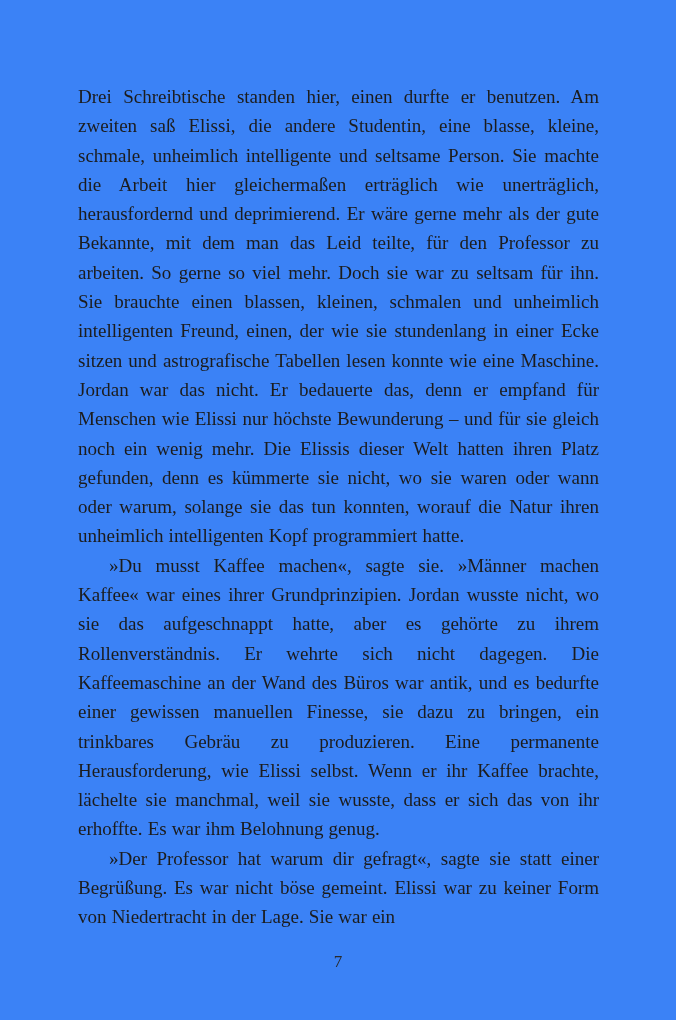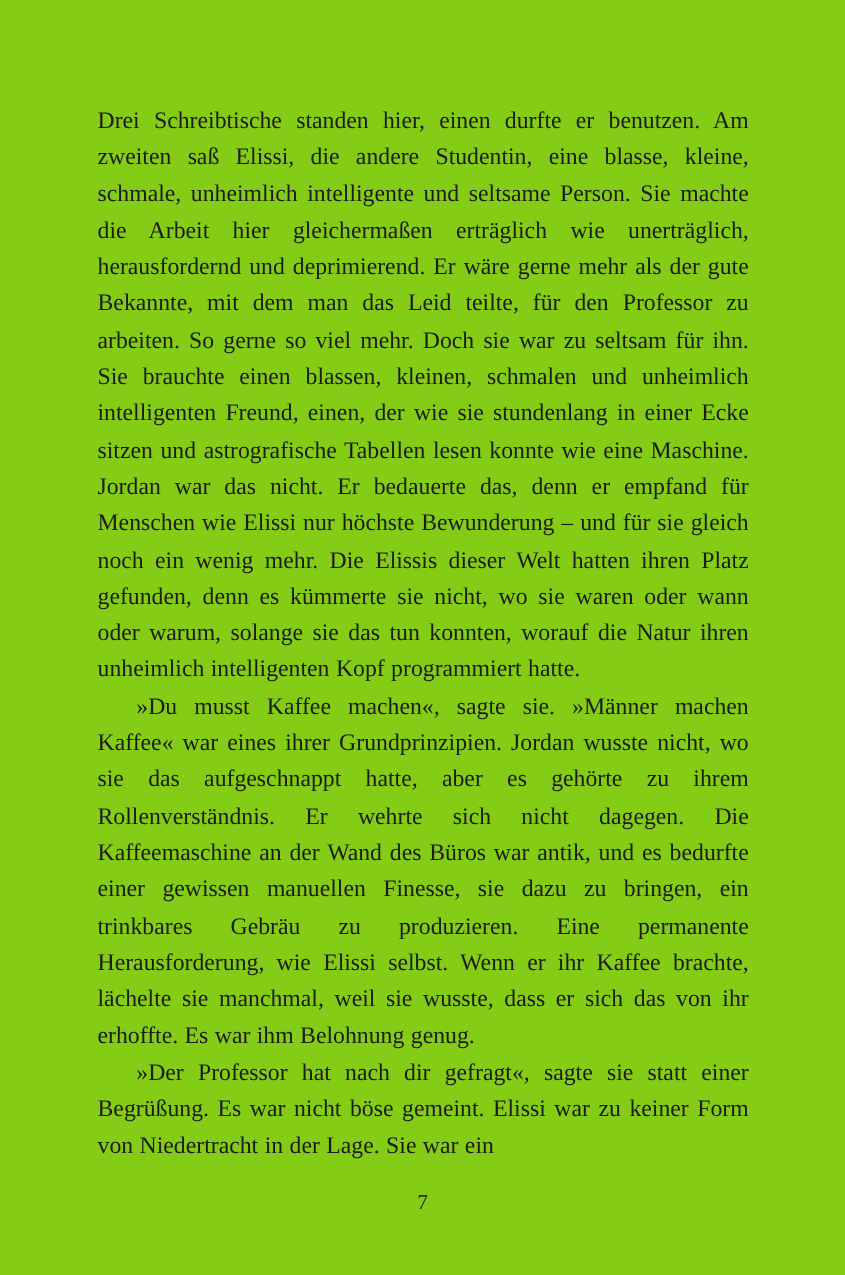--- a/index.html
+++ b/index.html
@@ -8,21 +8,21 @@
     width: 676px;
     height: 1020px;
     background: #ffffff;
     font-family: "Liberation Serif", "DejaVu Serif", serif;
   }
 
   .page {
     position: relative;
     width: 676px;
     height: 1020px;
-    background: #84cc16;
+    background: #3b82f6;
     overflow: hidden;
   }
 
   .text-block {
     position: absolute;
     top: 82px;
     left: 78px;
     width: 521px;
     color: #1c1c1c;
     font-size: 19px;
@@ -53,16 +53,16 @@
     line-height: 22px;
   }
 </style>
 </head>
 <body>
 
 <div class="page">
   <div class="text-block">
     <p>Drei Schreibtische standen hier, einen durfte er benutzen. Am zweiten saß Elissi, die andere Studentin, eine blasse, kleine, schmale, unheimlich intelligente und seltsame Person. Sie machte die Arbeit hier gleichermaßen erträglich wie unerträglich, herausfordernd und deprimierend. Er wäre gerne mehr als der gute Bekannte, mit dem man das Leid teilte, für den Professor zu arbeiten. So gerne so viel mehr. Doch sie war zu seltsam für ihn. Sie brauchte einen blassen, kleinen, schmalen und unheimlich intelligenten Freund, einen, der wie sie stundenlang in einer Ecke sitzen und astrografische Tabellen lesen konnte wie eine Maschine. Jordan war das nicht. Er bedauerte das, denn er empfand für Menschen wie Elissi nur höchste Bewunderung – und für sie gleich noch ein wenig mehr. Die Elissis dieser Welt hatten ihren Platz gefunden, denn es kümmerte sie nicht, wo sie waren oder wann oder warum, solange sie das tun konnten, worauf die Natur ihren unheimlich intelligenten Kopf programmiert hatte.</p>
     <p class="indent">»Du musst Kaffee machen«, sagte sie. »Männer machen Kaffee« war eines ihrer Grundprinzipien. Jordan wusste nicht, wo sie das aufgeschnappt hatte, aber es gehörte zu ihrem Rollenverständnis. Er wehrte sich nicht dagegen. Die Kaffeemaschine an der Wand des Büros war antik, und es bedurfte einer gewissen manuellen Finesse, sie dazu zu bringen, ein trinkbares Gebräu zu produzieren. Eine permanente Herausforderung, wie Elissi selbst. Wenn er ihr Kaffee brachte, lächelte sie manchmal, weil sie wusste, dass er sich das von ihr erhoffte. Es war ihm Belohnung genug.</p>
-    <p class="indent">»Der Professor hat nach dir gefragt«, sagte sie statt einer Begrüßung. Es war nicht böse gemeint. Elissi war zu keiner Form von Niedertracht in der Lage. Sie war ein</p>
+    <p class="indent">»Der Professor hat warum dir gefragt«, sagte sie statt einer Begrüßung. Es war nicht böse gemeint. Elissi war zu keiner Form von Niedertracht in der Lage. Sie war ein</p>
   </div>
   <div class="page-number">7</div>
 </div>
 
 </body></html>

